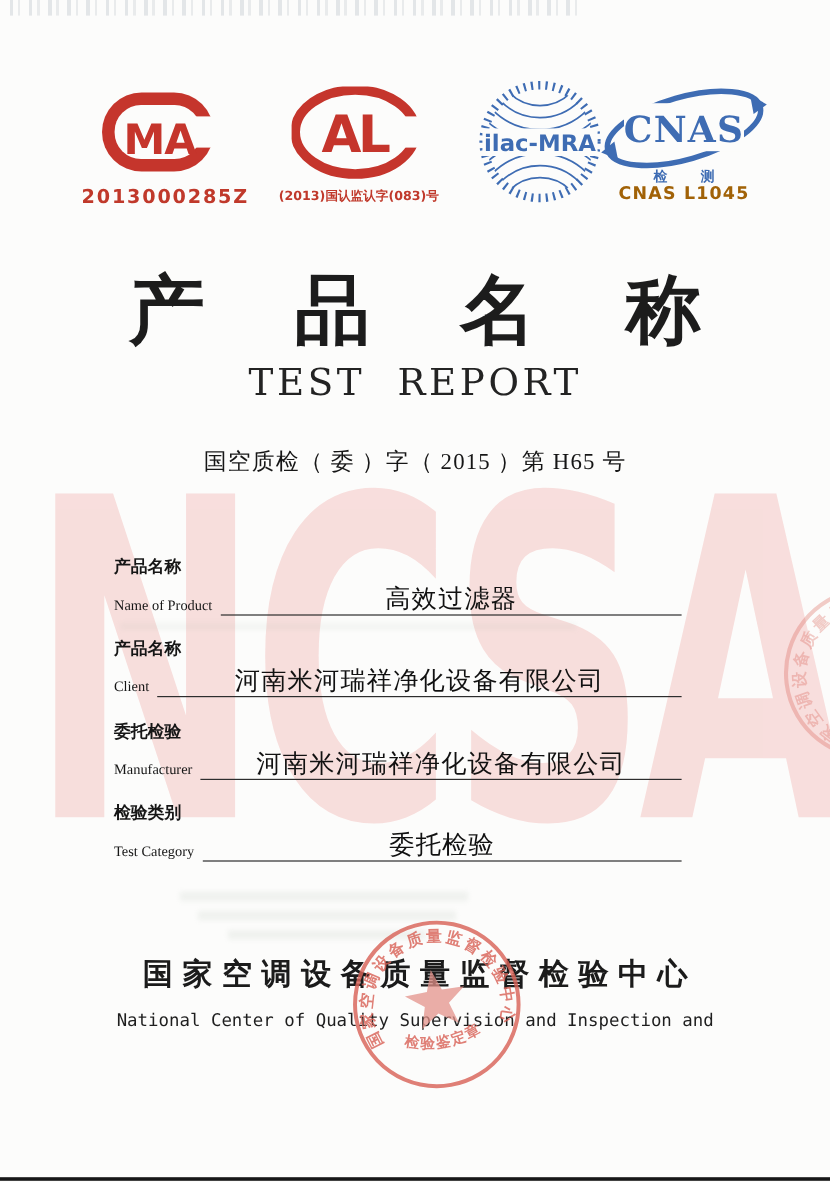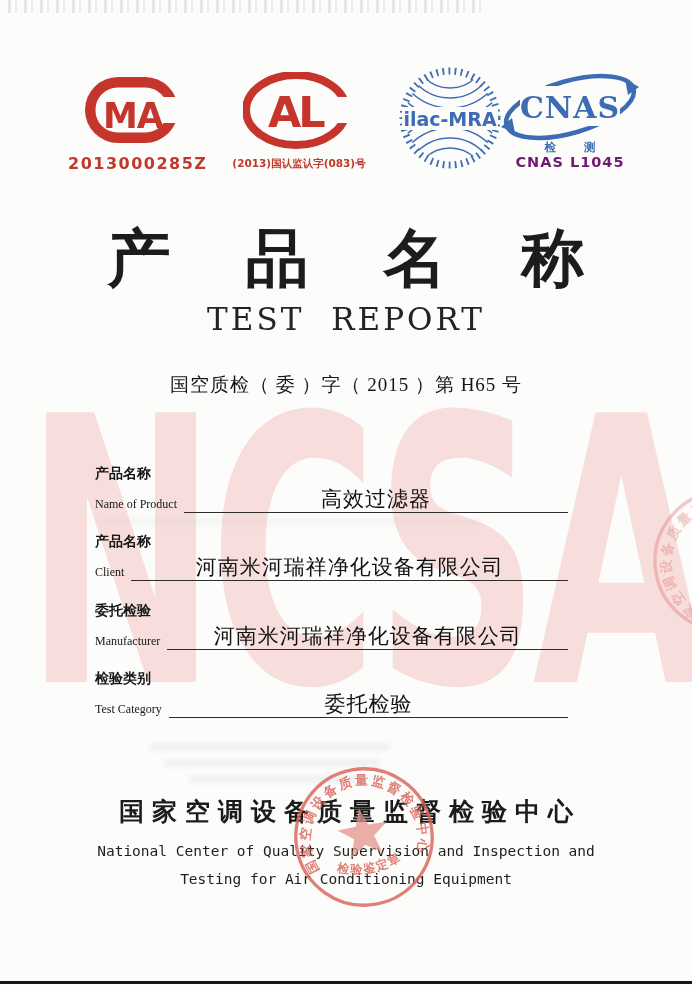--- a/index.html
+++ b/index.html
@@ -36,21 +36,21 @@
   .cma-number   { position:absolute; left:68px;  top:154px; width:130px; text-align:center;
                   color:#c0392b; font-family:"DejaVu Sans",sans-serif; font-weight:bold;
                   font-size:16px; letter-spacing:1.5px; z-index:1; }
   .cal-caption  { position:absolute; left:220px; top:157px; width:158px; text-align:center;
                   color:#c0392b; font-weight:bold; font-size:10.5px;
                   font-family:"DejaVu Sans",sans-serif; z-index:1; }
   .cnas-cn      { position:absolute; left:508px; top:140px; width:124px; text-align:center;
                   color:#3e6cb3; font-weight:bold; font-size:11.5px; letter-spacing:12px;
                   padding-left:12px; font-family:"DejaVu Sans",sans-serif; z-index:1; }
   .cnas-no      { position:absolute; left:498px; top:154px; width:144px; text-align:center;
-                  color:#701a75; font-weight:bold; font-size:14.5px; letter-spacing:1px;
+                  color:#a16207; font-weight:bold; font-size:14.5px; letter-spacing:1px;
                   font-family:"DejaVu Sans",sans-serif; z-index:1; }
 
   
   .title-cn {
     position:absolute; left:0; top:216px; width:100%; text-align:center;
     font-family:"DejaVu Sans", sans-serif; font-weight:700; font-size:63px;
     letter-spacing:75px; padding-left:75px; color:#1c1c1c; z-index:1; white-space:nowrap;
   }
   .title-en {
     position:absolute; left:0; top:301px; width:100%; text-align:center;
@@ -186,21 +186,20 @@
   <div class="field" style="top:671px">
     <div class="f-cn">检验类别</div>
     <div class="f-row">
       <span class="f-en">Test Category</span>
       <span class="f-line"><span class="f-value">委托检验</span></span>
     </div>
   </div>
 
   <div class="org-cn">国家空调设备质量监督检验中心</div>
   <div class="org-en1">National Center of Quality Supervision and Inspection and</div>
-  <div class="org-en2">Testing for Air Conditioning Equipment</div>
 
   <svg class="stamp stamp-main" viewBox="0 0 150 150">
     <defs>
       <path id="sealArc" d="M 25.6,103.5 A 56,56 0 1 1 124.4,103.5" fill="none"></path>
       <path id="sealBanner" d="M 34,102 Q 75,121 116,102" fill="none"></path>
     </defs>
     <circle cx="75" cy="75" r="70" fill="none" stroke="#d96459" stroke-width="3.4"></circle>
     <polygon points="75,45 81.5,63.1 100.7,63.7 85.5,75.4 90.9,93.8 75,83 59.1,93.8 64.5,75.4 49.3,63.7 68.5,63.1" fill="#e39189" opacity=".9"></polygon>
     <text font-size="13.5" font-weight="bold" fill="#d96459" letter-spacing="2.6">
       <textPath href="#sealArc" startOffset="3">国家空调设备质量监督检验中心</textPath>

